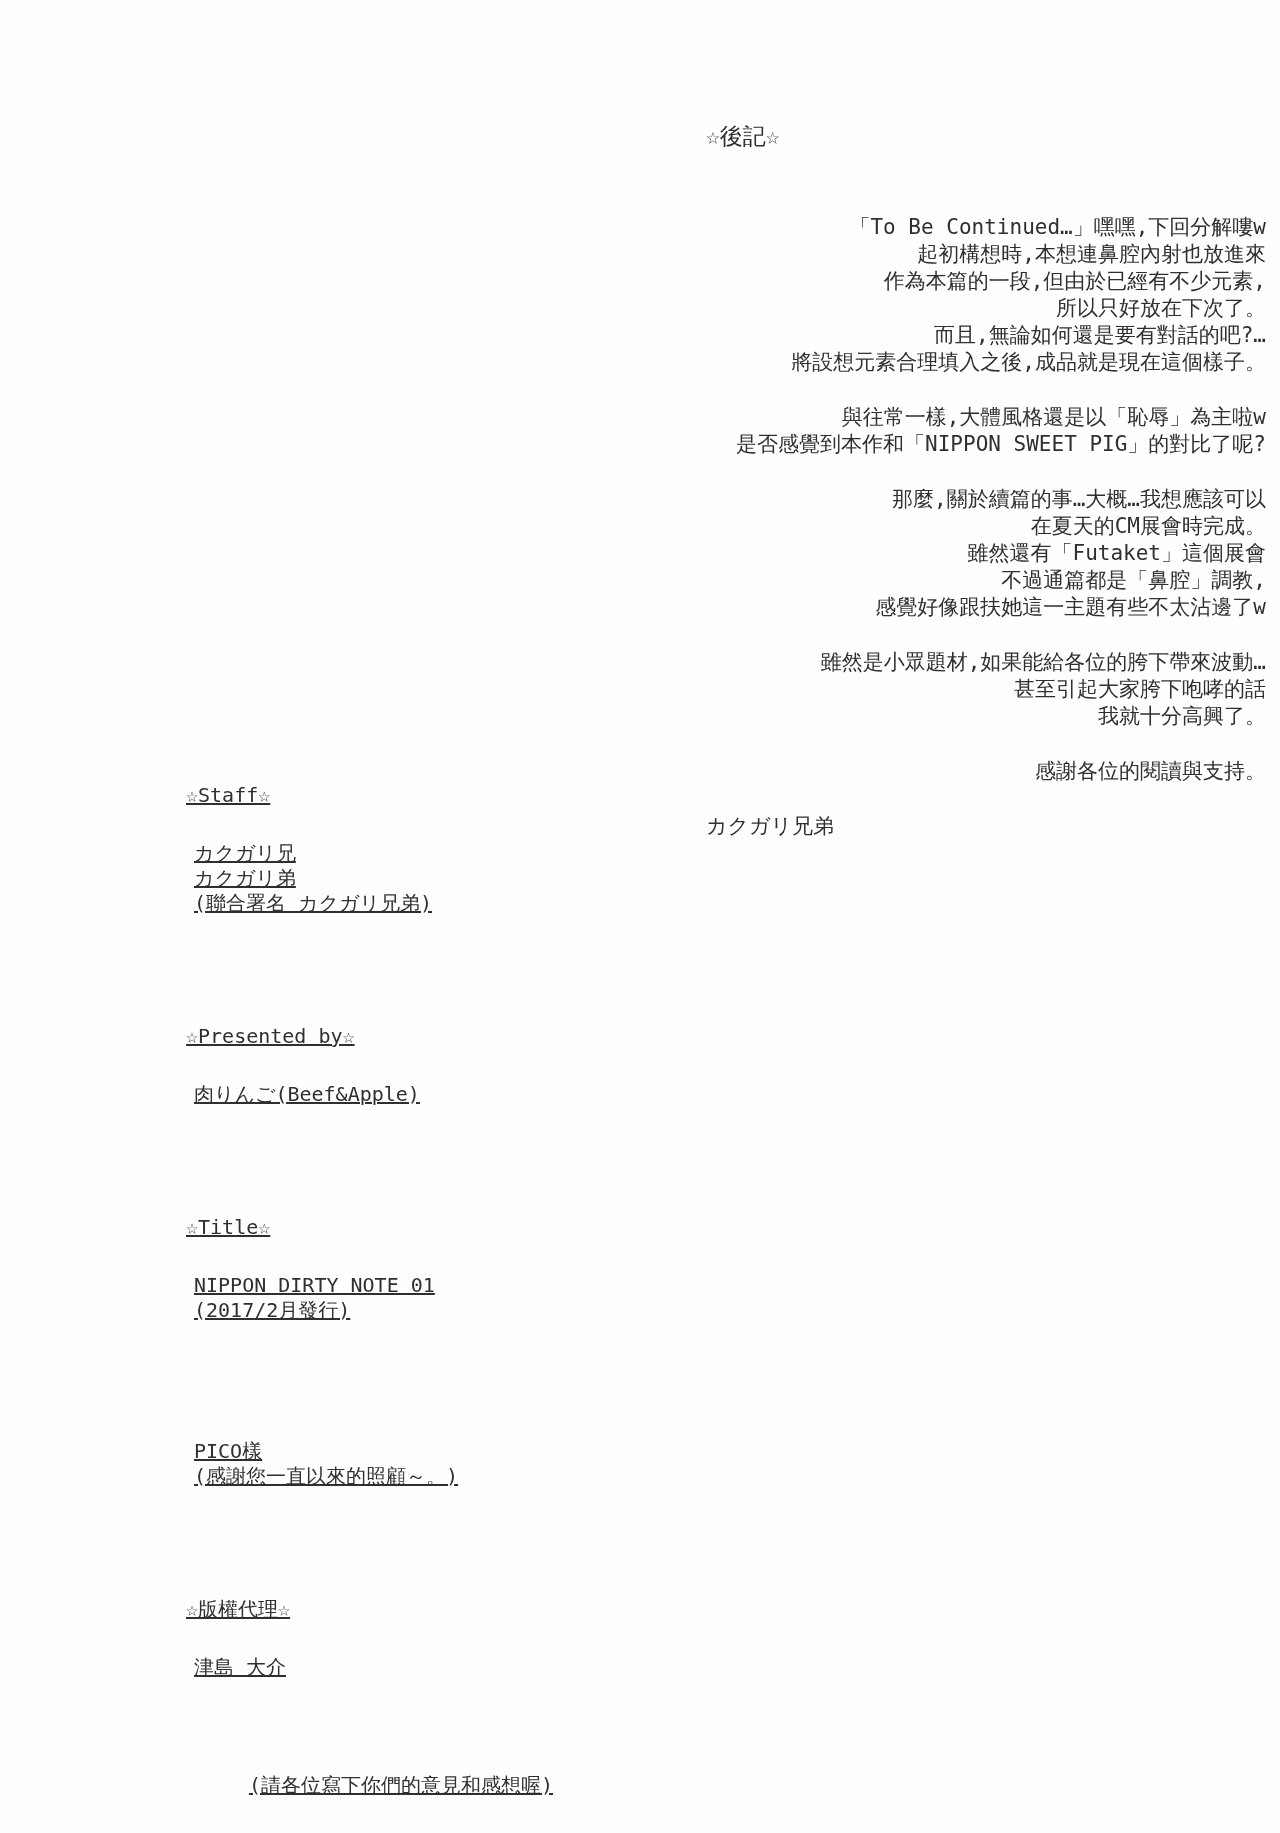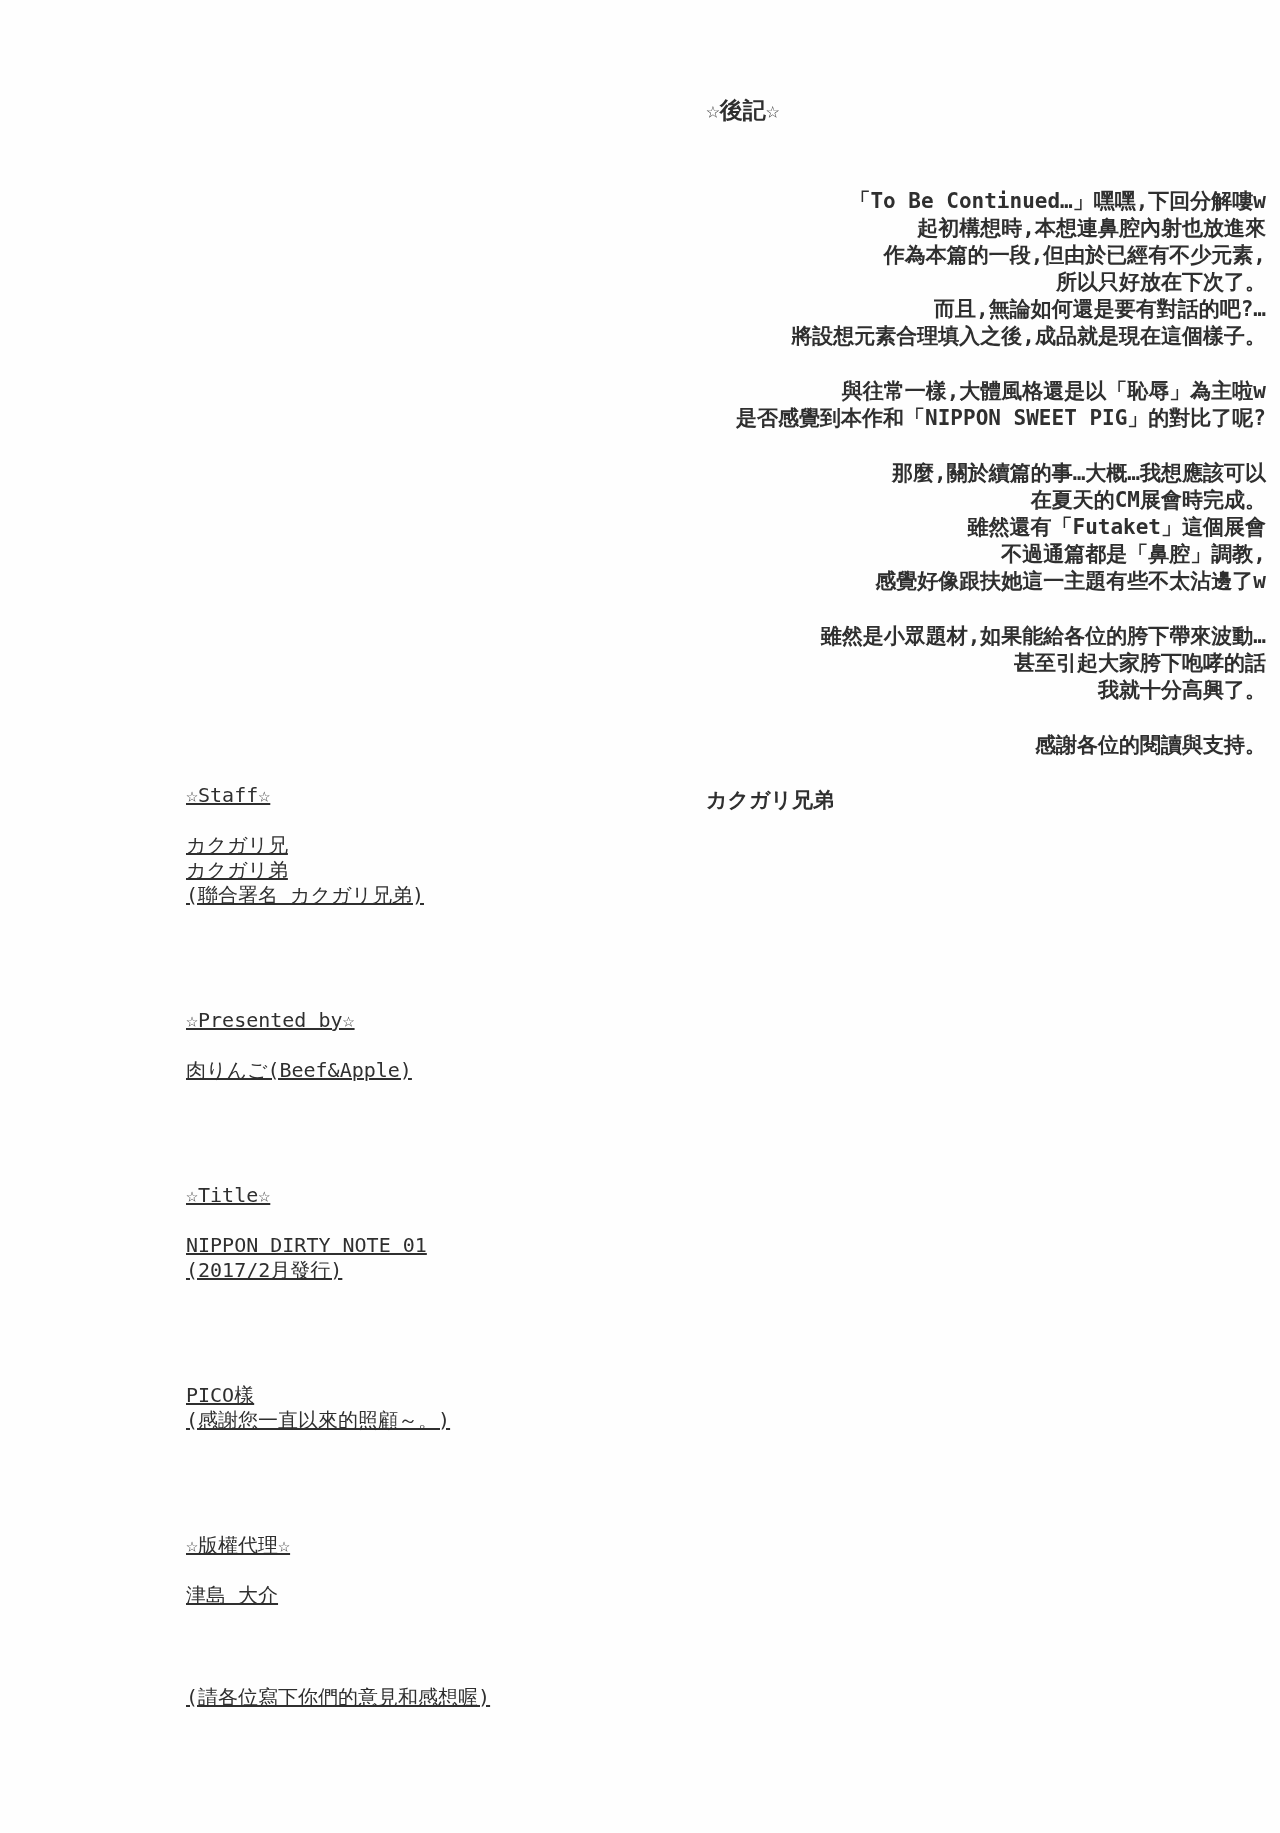--- a/index.html
+++ b/index.html
@@ -20,25 +20,24 @@
     position: absolute;
     left: 186px;
     top: 758px;
     width: 430px;
     font-size: 20px;
     line-height: 25px;
   }
   .col-right {
     position: absolute;
     left: 706px;
-    top: 94px;
+    top: 120px;
     width: 560px;
     font-size: 21px;
     line-height: 27px;
-    font-weight: bold;
   }
   .heading {
     white-space: pre-line;
     margin: 0;
   }
   .col-right .heading {
     font-size: 23px;
     line-height: 32px;
     margin: 0 0 62px 0;
   }
@@ -54,24 +53,25 @@
   .credits-section {
     margin-top: 50px;
     white-space: pre-line;
     text-decoration: underline;
   }
   .credits-section:first-child {
     margin-top: 0;
   }
   .credits-section.tight {
     margin-top: 27px;
+    text-align: center;
   }
   .lines {
     white-space: pre-line;
-    margin: 0;
+    margin: 8px;
   }
 </style>
 </head>
 <body>
 
 <div class="page">
 
   <div class="col-left">
 
     <section class="credits-section">

